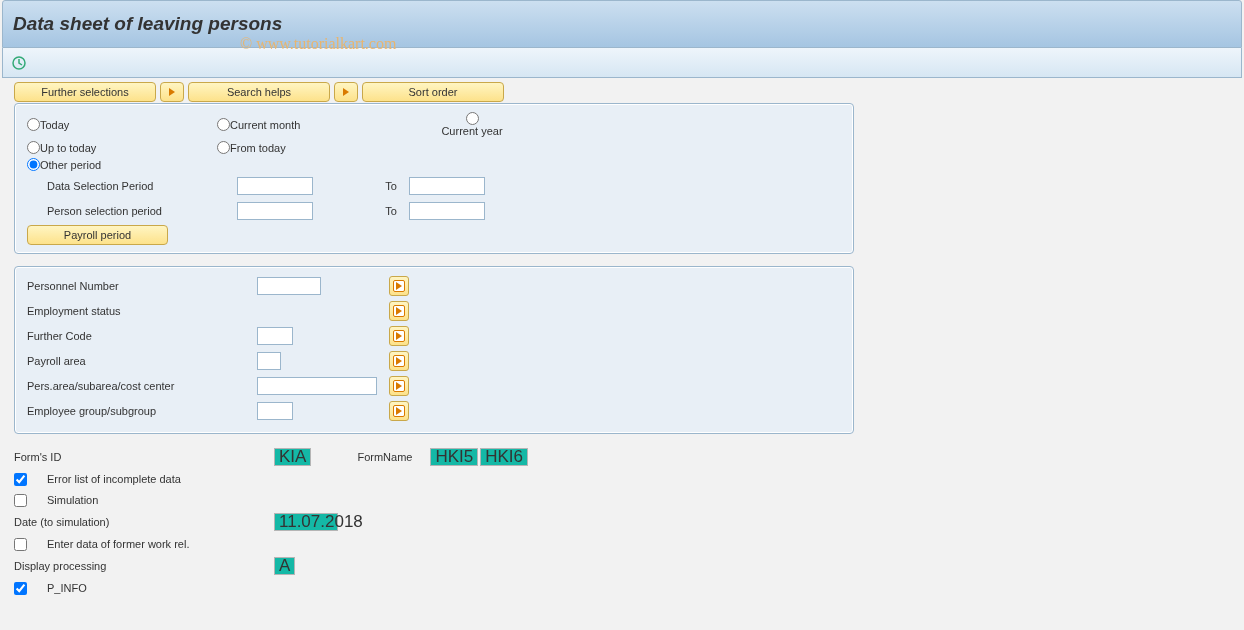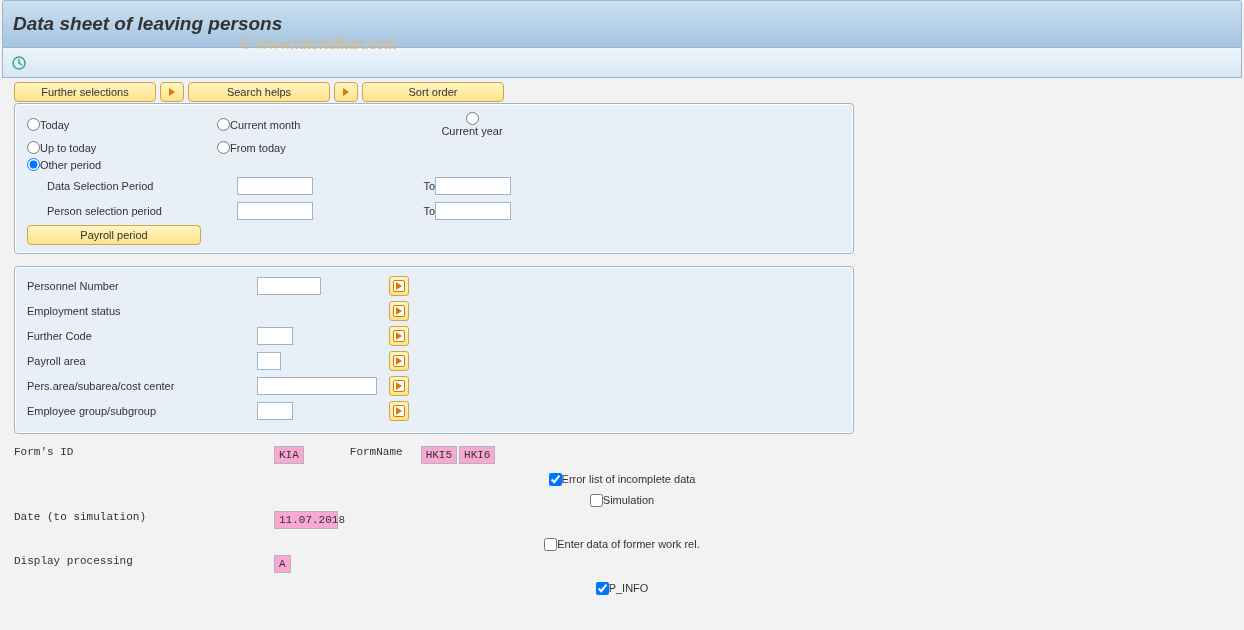--- a/index.html
+++ b/index.html
@@ -90,21 +90,21 @@
   input[type="radio"], input[type="checkbox"] { margin: 0; }
   .field-row { display: flex; align-items: center; margin-bottom: 3px; height: 22px;}
   .field-label { width: 210px; padding-left: 20px; }
   .txt {
     border: 1px solid #9bb6cc;
     background: #fff;
     height: 18px;
     font-size: 11px;
     padding: 1px 3px;
   }
-  .to-label { width: 36px; text-align: right; margin-left: 86px;}
+  .to-label { width: 36px; text-align: center; margin-left: 60px;}
   .sel-row { display: flex; align-items: center; margin-bottom: 3px; height: 22px;}
   .sel-label { width: 230px; }
   .sel-gap { width: 68px; }
   .arrow-icon-btn {
     width: 20px; height: 20px;
     background: linear-gradient(#fff5c2, #fde28b);
     border: 1px solid #c9a84a;
     border-radius: 3px;
     display: flex; align-items: center; justify-content: center;
     cursor: pointer;
@@ -116,29 +116,29 @@
     border-left: 6px solid #d97a00;
   }
   .arrow-glyph-box {
     width: 12px; height: 12px;
     border: 1px solid #d97a00;
     background: #fff;
     display: flex; align-items: center; justify-content: center;
     border-radius: 2px;
   }
   .bottom-form { margin-top: 6px; }
-  .bottom-row { display: flex; align-items: flex-start; height: 22px; margin-bottom: 1px; font-family: Liberation Mono, monospace;}
+  .bottom-row { display: flex; align-items: center; height: 22px; margin-bottom: 1px;}
   .bottom-label { width: 260px; }
-  .chk-row { display: flex; align-items: center; gap: 0; height: 20px; margin-bottom: 1px; justify-content: center;}
+  .chk-row { display: flex; align-items: center; gap: 20px; height: 20px; margin-bottom: 1px;}
   .ro-box {
     border: 1px solid #b5b5b5;
-    background: #f9a8d4;
+    background: #14b8a6;
     padding: 1px 4px;
     height: 18px;
-    font-size: 11px;
+    font-size: 17px;
     display: inline-flex; align-items: center;
     min-width: 16px;
   }
 </style>
 </head>
 <body>
 
 <div class="title-bar">Data sheet of leaving persons</div>
 <div class="toolbar">
   <span class="clock-icon">
@@ -201,21 +201,21 @@
         <input class="txt" style="width: 76px;">
         <div class="to-label">To</div>
         <input class="txt" style="width: 76px;">
       </div>
       <div class="field-row">
         <div class="field-label">Person selection period</div>
         <input class="txt" style="width: 76px;">
         <div class="to-label">To</div>
         <input class="txt" style="width: 76px;">
       </div>
-      <button class="yellow-btn" style="width:174px;margin-top:0">Payroll period</button>
+      <button class="yellow-btn" style="width:141px;margin-top:0">Payroll period</button>
     </div>
   </div>
 
   <div class="group-box">
     <div class="group-body">
       <div class="sel-row">
         <div class="sel-label">Personnel Number</div>
         <input class="txt" style="width: 64px;">
         <div class="sel-gap"></div>
         <div class="arrow-icon-btn">

